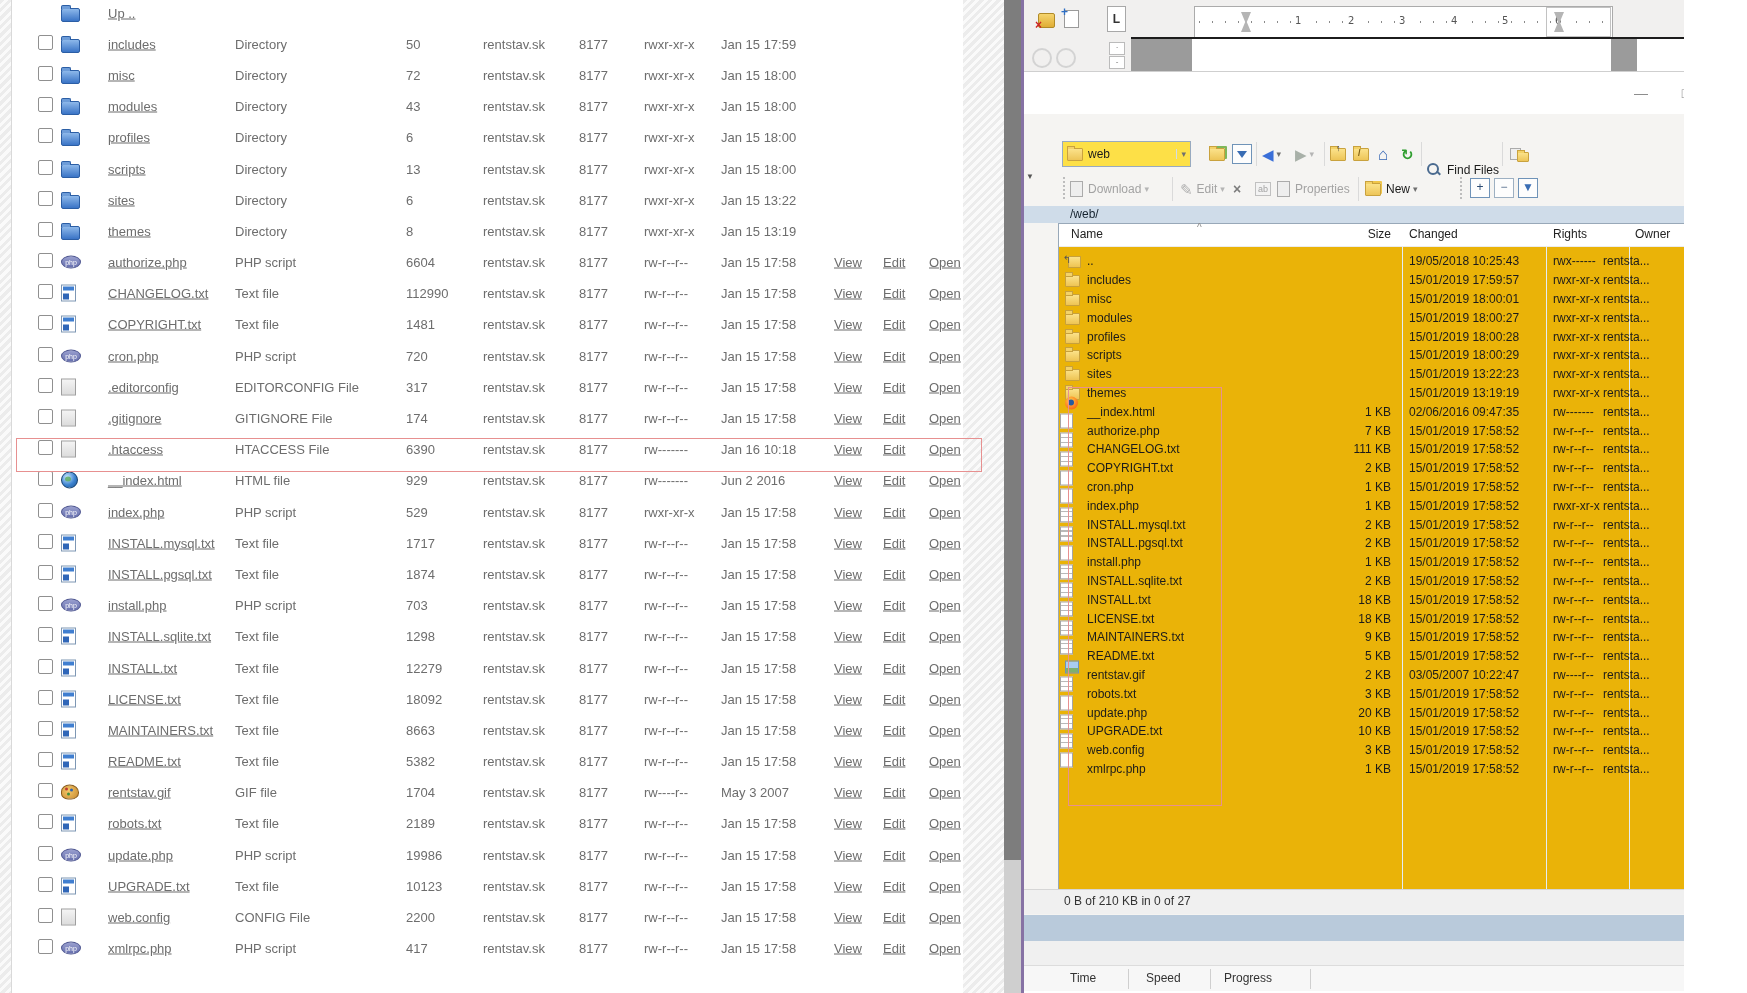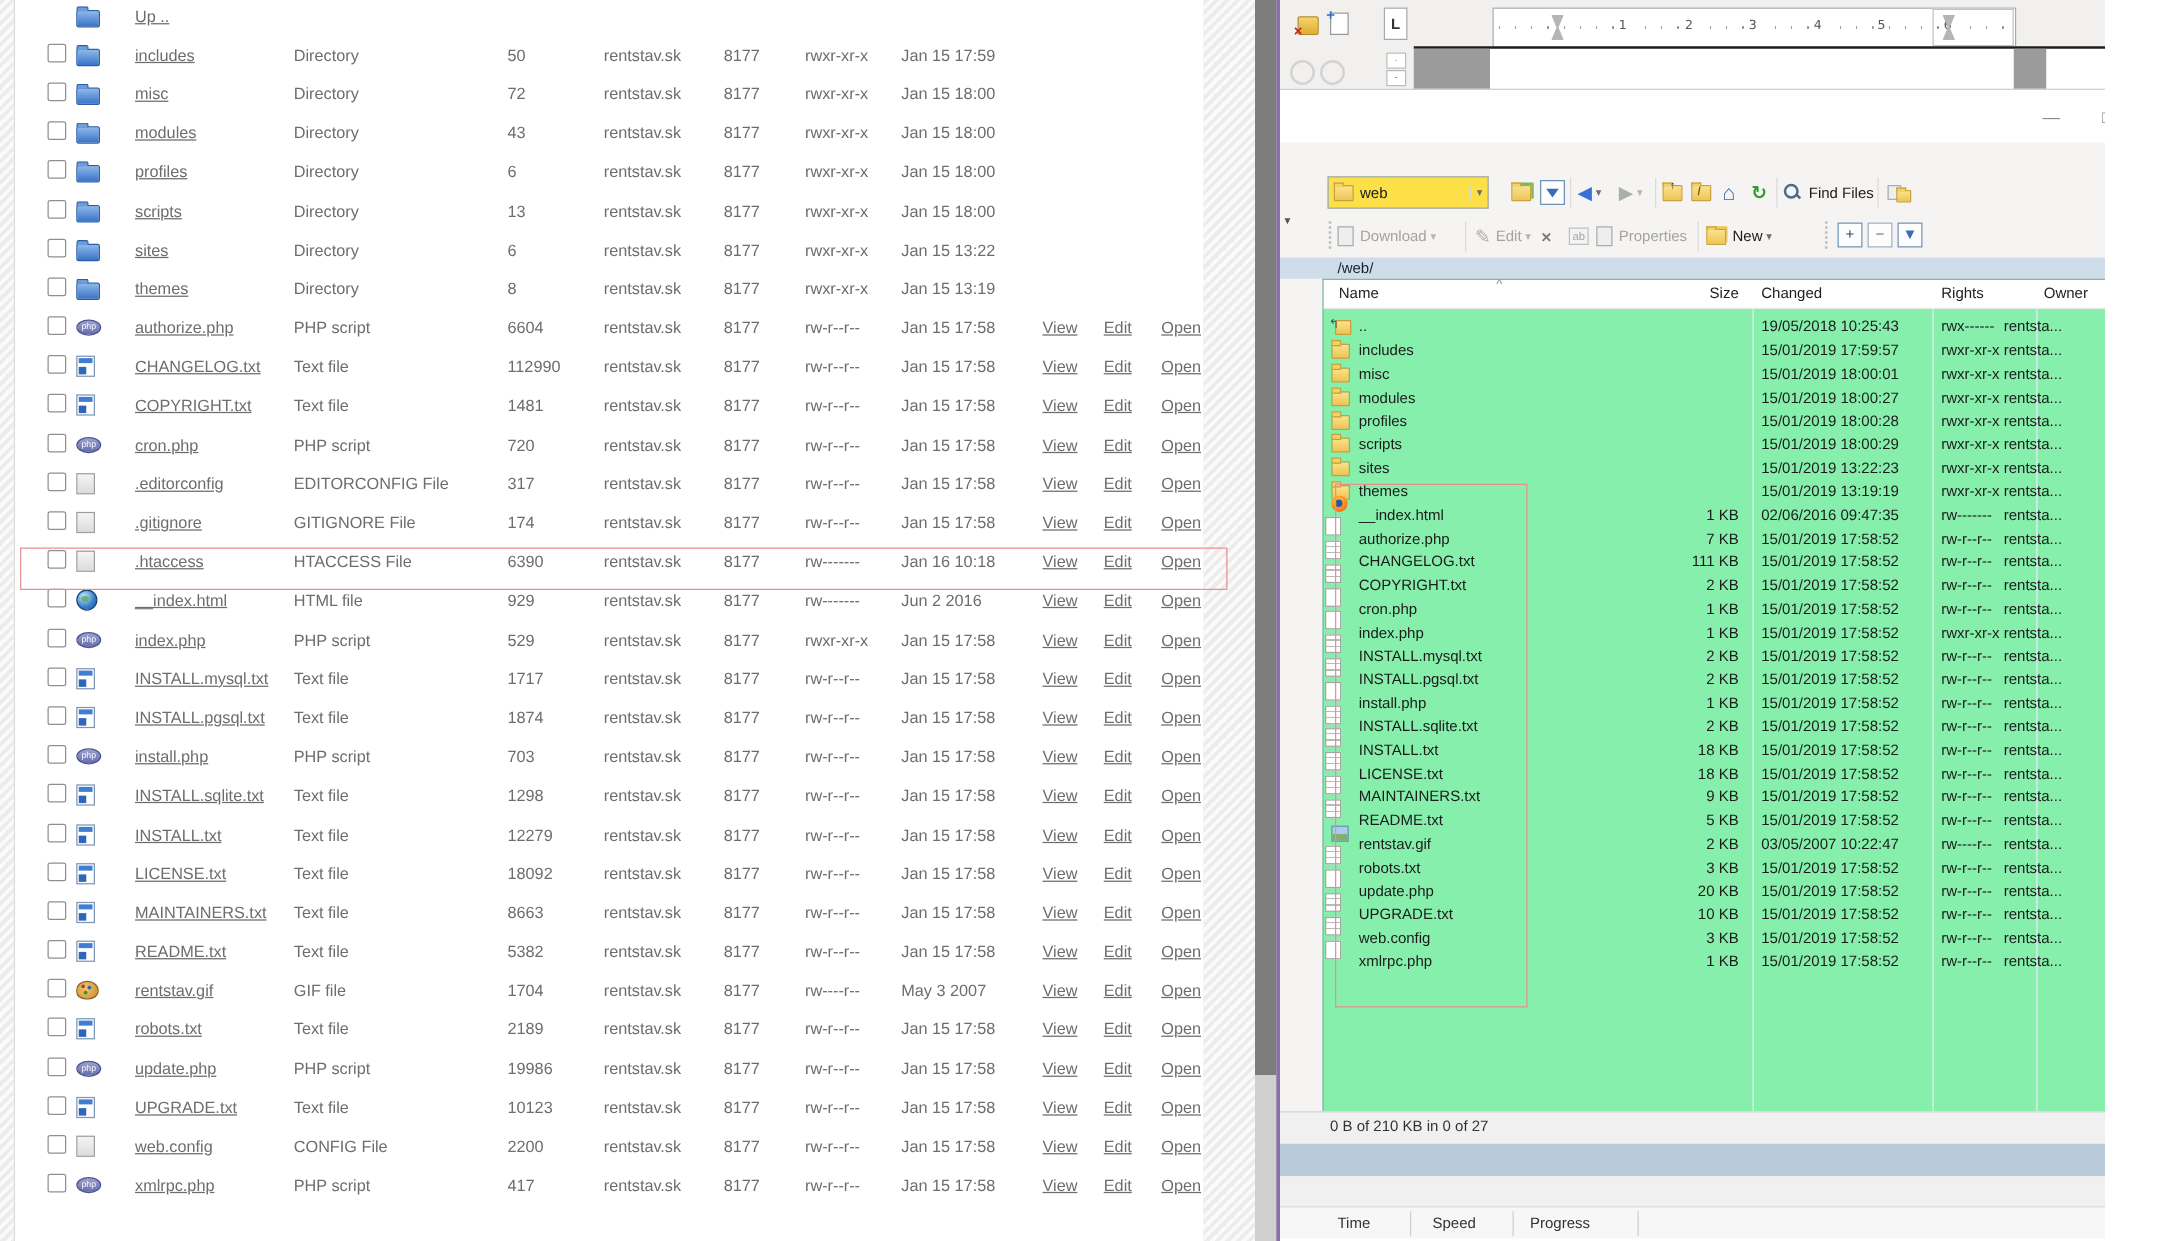--- a/index.html
+++ b/index.html
@@ -73,21 +73,21 @@
   .mini-folder::before{content:"";position:absolute;left:-1px;top:-3px;width:6px;height:2px;background:#f3d268;border:1px solid #c9a23e;border-bottom:none;}
   .tbox{position:absolute;top:71px;width:18px;height:18px;border:1px solid #6f93b8;background:#fdfdfd;text-align:center;line-height:17px;font-size:12px;color:#2a4a72;cursor:pointer;}
   .funnel{display:inline-block;width:0;height:0;border-left:5px solid transparent;border-right:5px solid transparent;border-top:7px solid #3a6db4;}
   .arrow-ic{font-size:15px;line-height:1;}
   .glyph-ic{font-size:15px;line-height:1;}
   .page-ic{display:inline-block;position:relative;width:11px;height:14px;background:#fff;border:1px solid #9a9a9a;}
   .page-ic.gray{background:#eee;border-color:#ababab;}
   
   #ws-address{position:absolute;left:0;top:134px;width:100%;height:17px;background:#cfdce9;font-size:12px;color:#15232f;line-height:17px;}
   
-  #ws-panel{position:absolute;left:34px;top:151px;width:688px;height:666px;background:#86efac;border:1px solid #98a8b8;border-right:none;}
+  #ws-panel{position:absolute;left:34px;top:151px;width:688px;height:666px;background:#eab308;border:1px solid #98a8b8;border-right:none;}
   .colline{position:absolute;top:0;bottom:0;width:1px;background:#e4edf5;}
   #ws-header{position:absolute;left:0;top:0;width:100%;height:22px;background:#fff;border-bottom:1px solid #ececec;font-size:12px;color:#222;}
   .hcell{position:absolute;top:3px;}
   #rs-rows{position:absolute;left:0;top:28px;width:100%;}
   .rrow{position:relative;height:18.8px;font-size:12px;color:#1b1b1b;cursor:default;}
   .rc{position:absolute;top:50%;transform:translateY(-50%);white-space:nowrap;}
   .rc-ic{left:6px;} .rc-name{left:28px;} .rc-size{left:262px;width:70px;text-align:right;}
   .rc-ch{left:350px;} .rc-ri{left:494px;} .rc-ow{left:544px;}
   
   .rficon{display:inline-block;position:relative;width:15px;height:14px;}
@@ -624,21 +624,21 @@
         <span class="mini-folder"></span>
         <span style="position:relative;left:-11px;top:-1px;font-size:9px;color:#7a5a10;font-weight:bold;">/</span>
       </div>
     <div class="trow-item" style="left:354px;top:69px;color:#3465b4;">
         <span class="glyph-ic" style="font-size:17px;">⌂</span>
       </div>
     <div class="trow-item" style="left:377px;top:69px;color:#2f9e2f;font-weight:bold;">
         <span class="glyph-ic">↻</span>
       </div>
     <span class="tsep" style="left:397px;top:70px;"></span>
-    <div class="trow-item" style="left:403px;top:69px;">
+    <div class="trow-item" style="left:403px;top:85px;">
       <span style="display:inline-block;position:relative;width:14px;height:14px;margin-right:6px;">
         <span style="position:absolute;left:0;top:0;width:8px;height:8px;border:2px solid #4a6a8f;border-radius:50%;"></span>
         <span style="position:absolute;left:9px;top:9px;width:5px;height:2px;background:#4a6a8f;transform:rotate(45deg);"></span>
       </span>
       <span>Find Files</span>
     </div>
     <span class="tsep" style="left:478px;top:70px;"></span>
     <div class="trow-item" style="left:486px;top:69px;">
       <span class="page-ic gray" style="width:9px;height:10px;"></span>
         <span class="mini-folder" style="width:10px;height:8px;margin-left:-4px;margin-top:6px;"></span>

